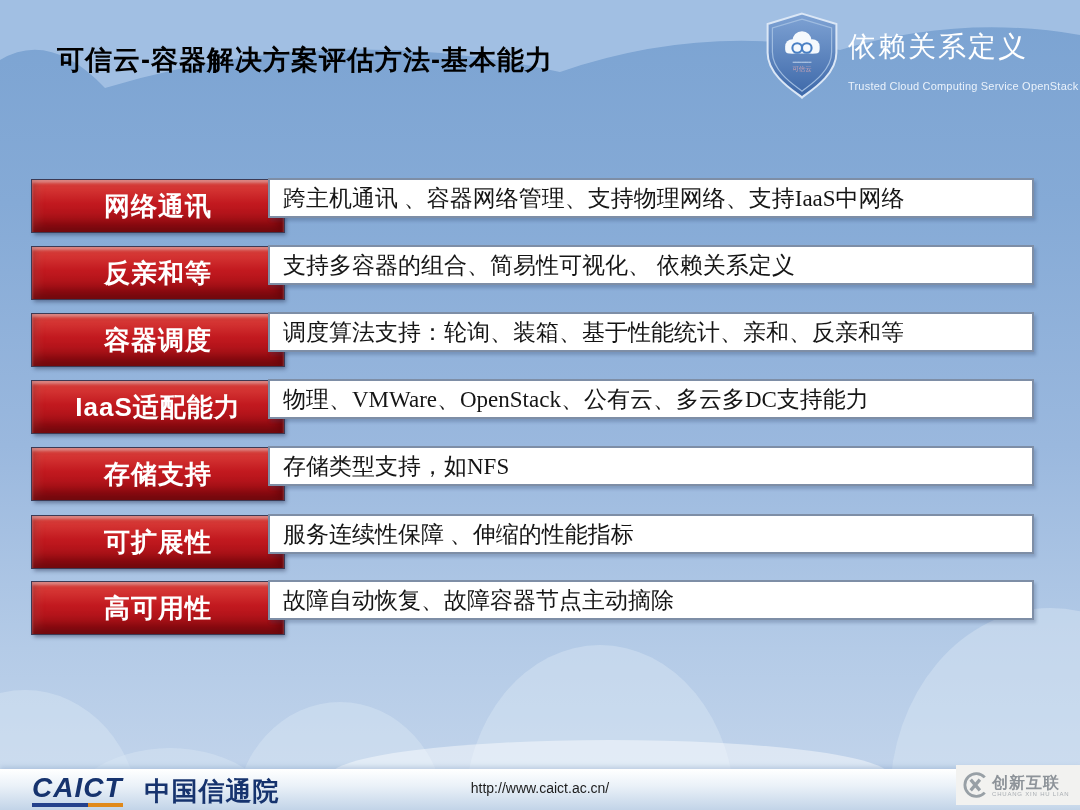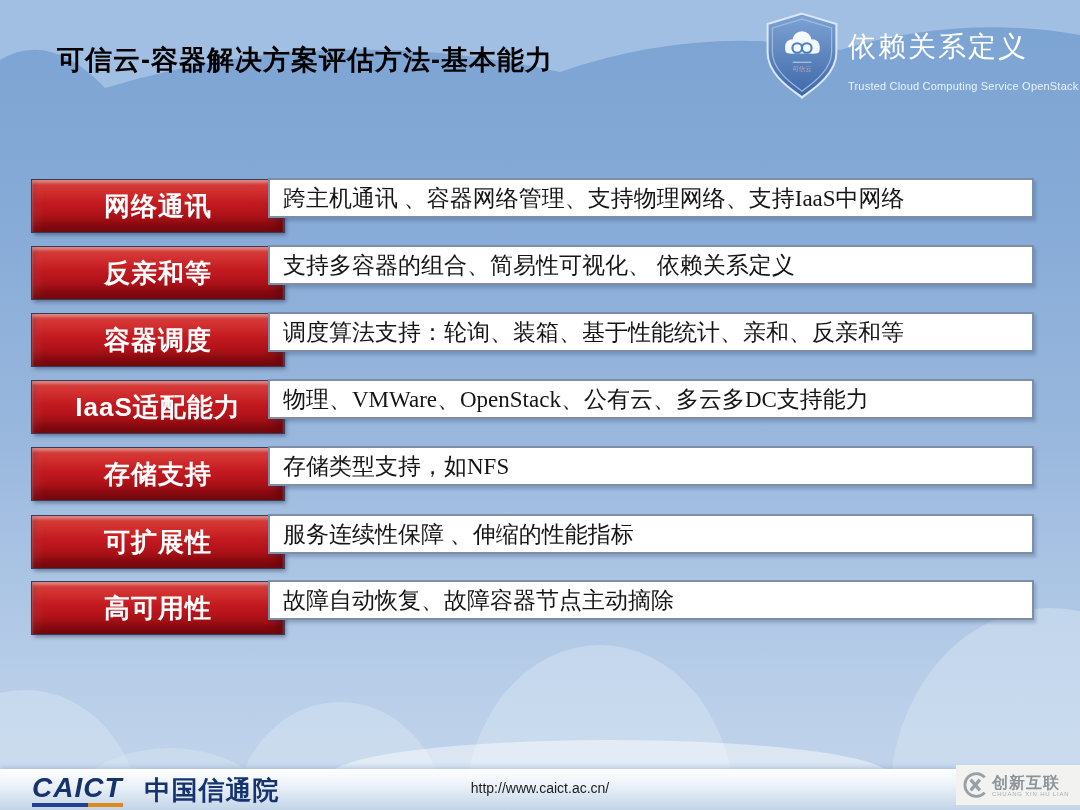--- a/index.html
+++ b/index.html
@@ -61,21 +61,21 @@
     font-size:23px; color:#151515; white-space:nowrap; overflow:hidden;
   }
 
   
   .footer {
     position:absolute; left:0; top:769px; width:1080px; height:41px;
     background:linear-gradient(180deg,#feffff 0%,#eaf1f8 40%,#c2d4e8 100%);
     border-top:1px solid #ffffff;
     box-shadow:0 -2px 5px rgba(110,140,185,.35);
   }
-  .caict { position:absolute; left:32px; top:4px; display:flex; align-items:flex-start; }
+  .caict { position:absolute; left:32px; top:4px; display:flex; align-items:flex-end; }
   .caict-en-wrap { display:inline-block; }
   .caict-en {
     font-size:28px; font-weight:bold; font-style:italic;
     color:#16336e; letter-spacing:1px; line-height:28px;
   }
   .caict-underline { height:4px; margin-top:1px;
     background:linear-gradient(90deg,#24418c 0 62%,#e0891a 62% 100%); }
   .caict-cn { font-size:26px; font-weight:bold; color:#16336e; margin-left:22px; line-height:32px; letter-spacing:1px; }
   .footer-url {
     position:absolute; left:50%; transform:translateX(-50%);

